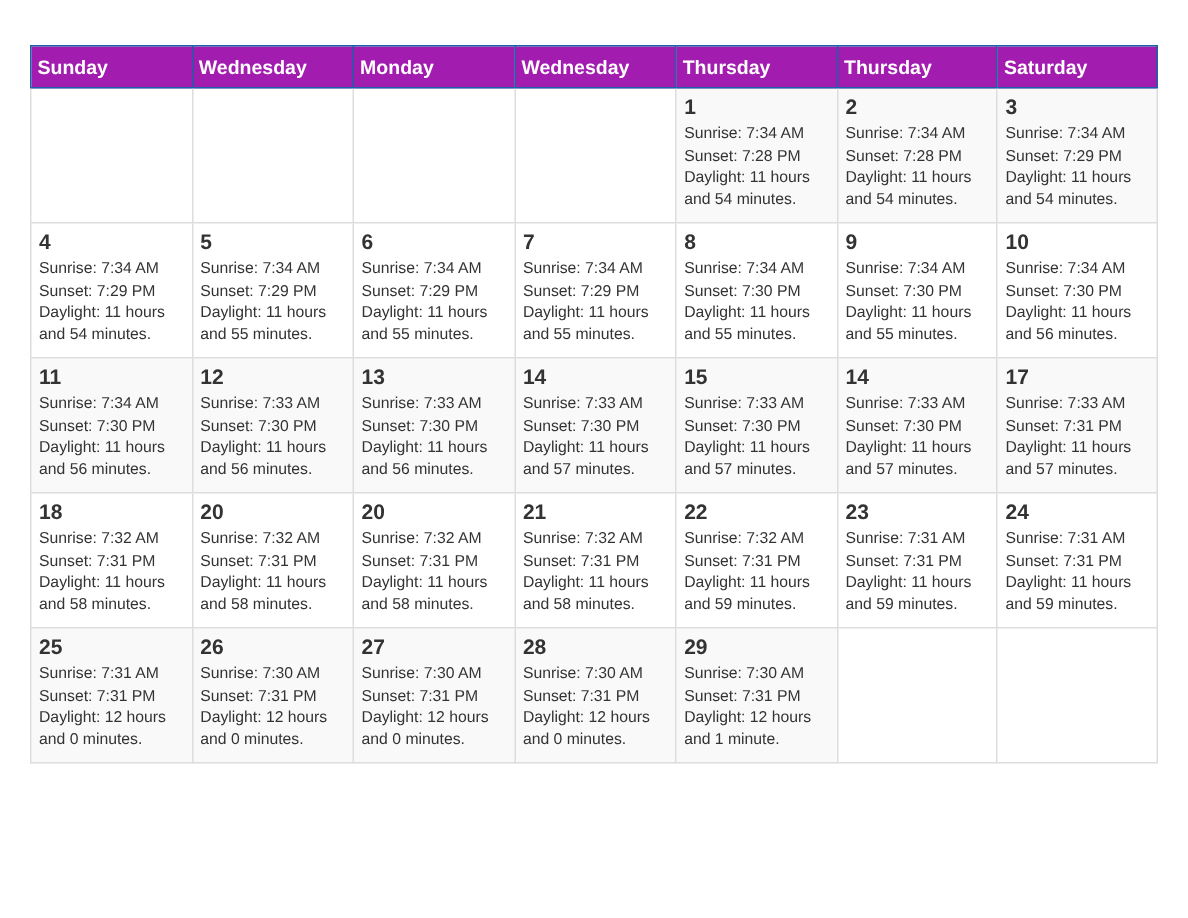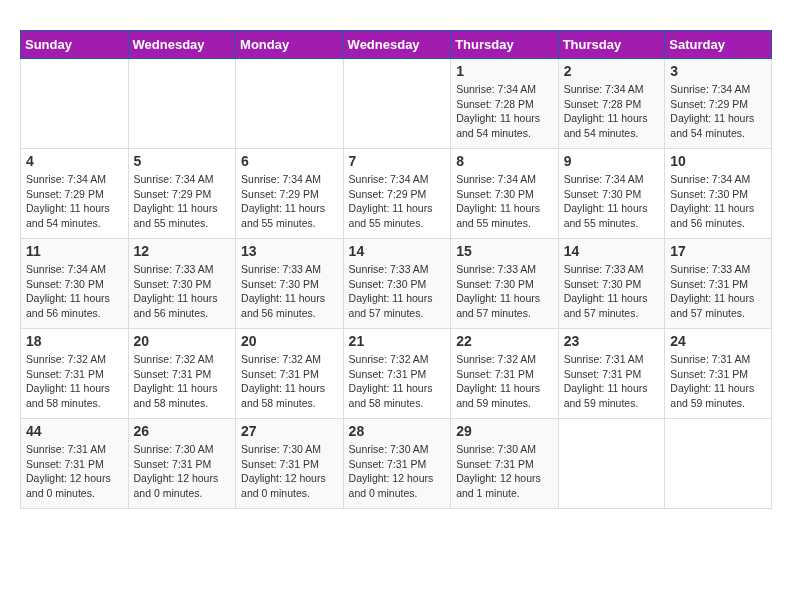--- a/index.html
+++ b/index.html
@@ -197,21 +197,21 @@
           <span class="day-number">23</span>
           <div class="day-info">Sunrise: 7:31 AM<br>Sunset: 7:31 PM<br>Daylight: 11 hours<br>and 59 minutes.</div>
         </td>
         <td>
           <span class="day-number">24</span>
           <div class="day-info">Sunrise: 7:31 AM<br>Sunset: 7:31 PM<br>Daylight: 11 hours<br>and 59 minutes.</div>
         </td>
       </tr>
       <tr>
         <td>
-          <span class="day-number">44</span>
+          <span class="day-number">25</span>
           <div class="day-info">Sunrise: 7:31 AM<br>Sunset: 7:31 PM<br>Daylight: 12 hours<br>and 0 minutes.</div>
         </td>
         <td>
           <span class="day-number">26</span>
           <div class="day-info">Sunrise: 7:30 AM<br>Sunset: 7:31 PM<br>Daylight: 12 hours<br>and 0 minutes.</div>
         </td>
         <td>
           <span class="day-number">27</span>
           <div class="day-info">Sunrise: 7:30 AM<br>Sunset: 7:31 PM<br>Daylight: 12 hours<br>and 0 minutes.</div>
         </td>

